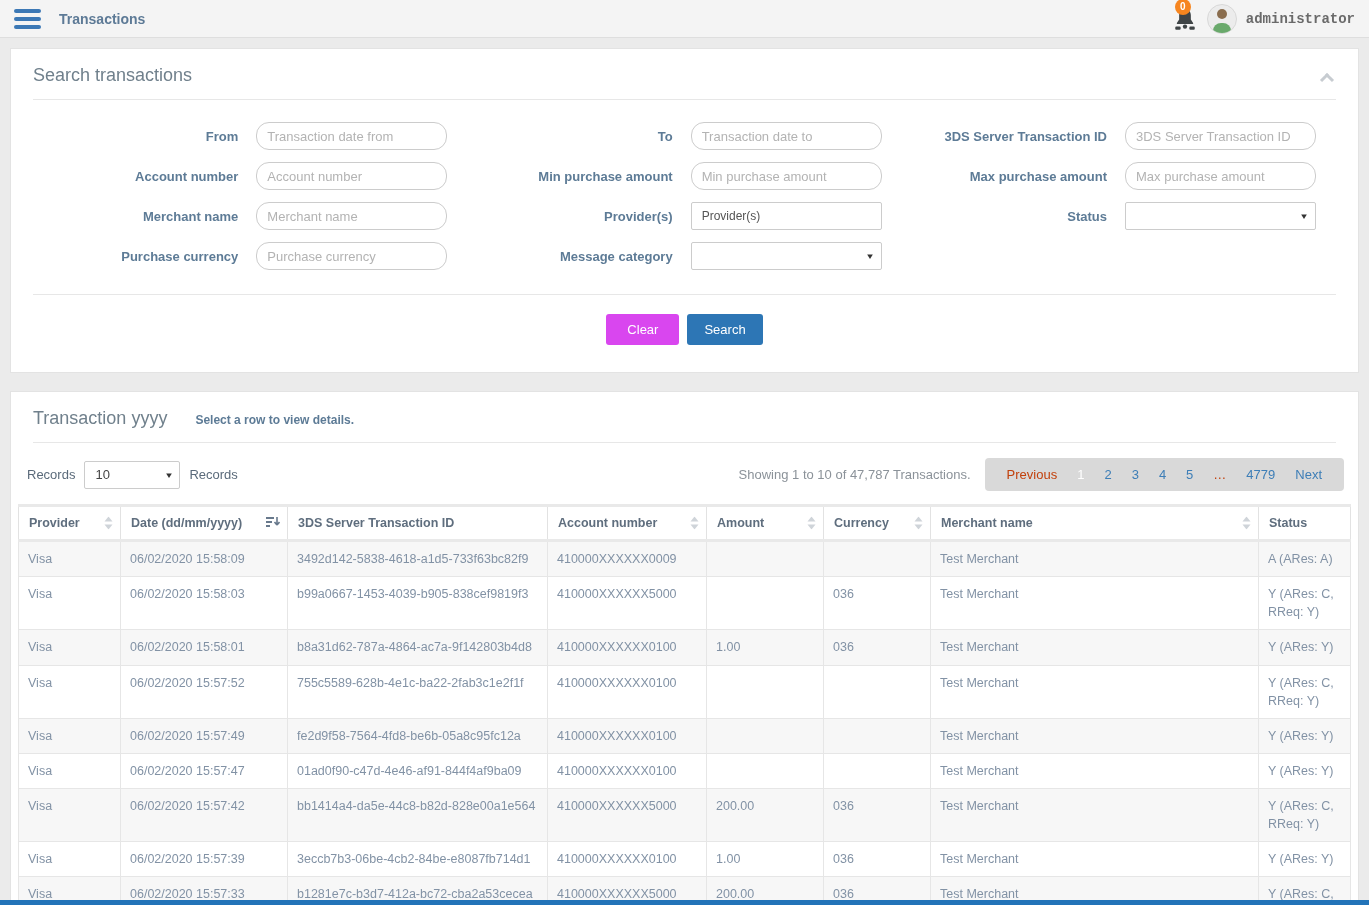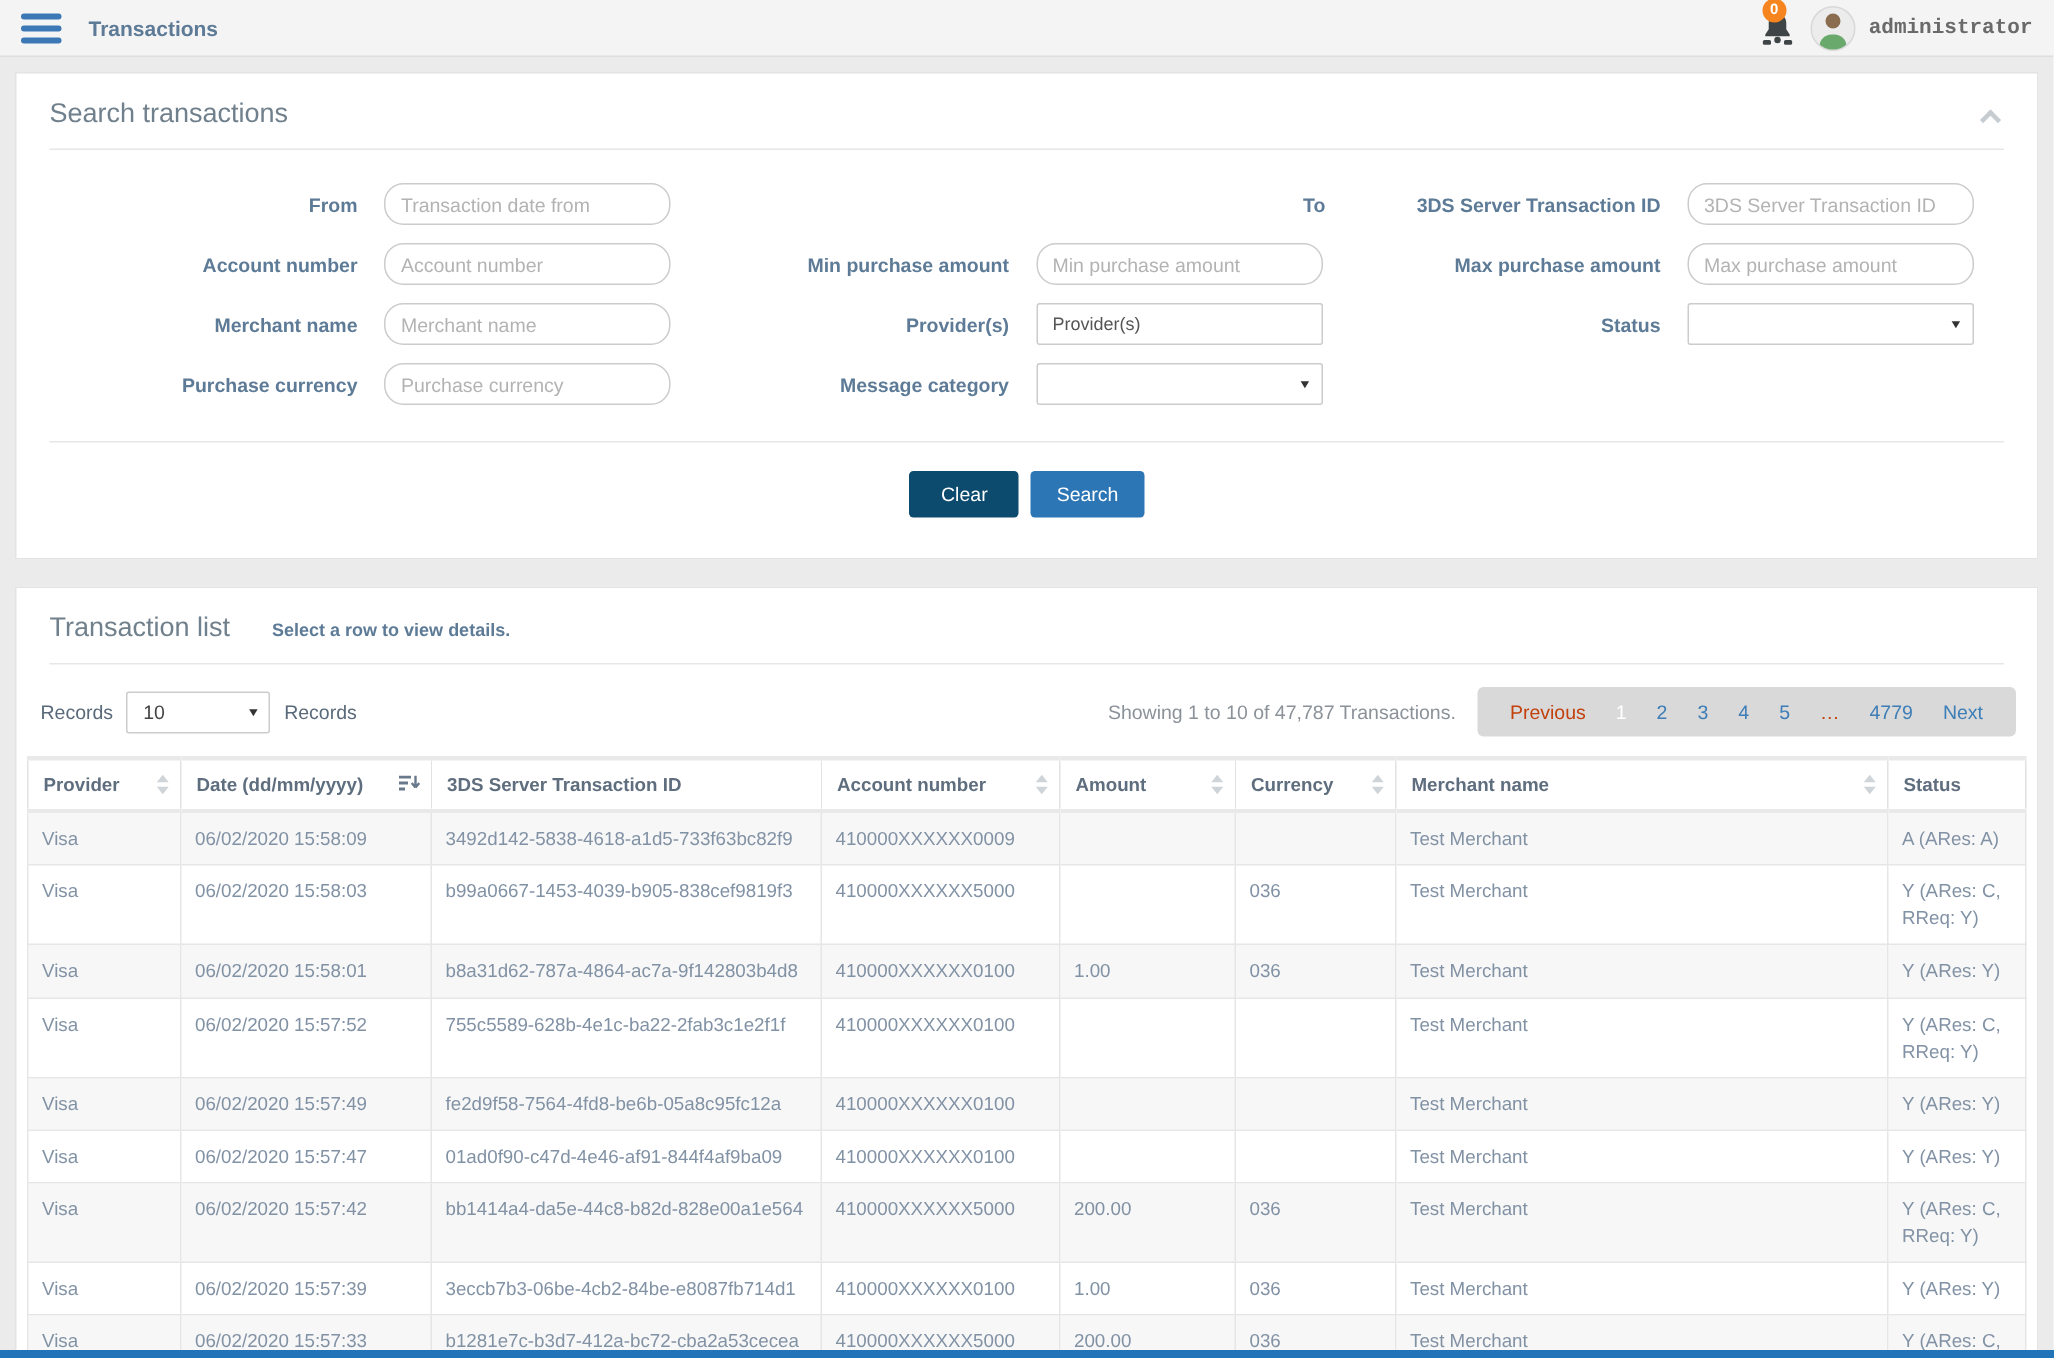--- a/index.html
+++ b/index.html
@@ -53,21 +53,21 @@
   .selectbox { position:relative; width:100%; }
   .selectbox select { width:100%; height:28px; border:1px solid #ccc; border-radius:2px;
         background:#fff; padding:0 20px 0 10px; font-size:13px; color:#444;
         appearance:none; -webkit-appearance:none; font-family:inherit; cursor:pointer; }
   .selectbox .caret { position:absolute; right:8px; top:50%; transform:translateY(-50%) scaleX(1.2);
         font-size:8px; color:#333; pointer-events:none; }
   .form-bottom-divider { border-bottom:1px solid #e7e7e7; margin:18px 22px 0; }
   .buttons-row { display:flex; justify-content:center; gap:8px; padding:19px 0 27px; }
   .btn { border:none; border-radius:3px; color:#fff; font-size:13px; padding:8px 17px;
          cursor:pointer; font-family:inherit; }
-  .btn-clear { background:#0c4a6e; padding:8px 21px; }
+  .btn-clear { background:#d946ef; padding:8px 21px; }
   .btn-search { background:#2d76b5; }
 
   
   .list-controls { display:flex; align-items:center; padding:15px 14px 13px 16px; }
   .display-group { display:flex; align-items:center; gap:9px; color:#5a6a7a; font-size:13px; }
   .display-group .selectbox { width:96px; }
   .right-group { margin-left:auto; display:flex; align-items:center; gap:14px; }
   .showing-text { color:#8b9299; font-size:13px; }
   .pagination { background:#d9d9d9; border-radius:4px; padding:9px 12px; display:flex;
                 align-items:center; font-size:13px; }
@@ -132,20 +132,21 @@
   <div class="collapse-chevron"></div>
   <div class="panel-divider"></div>
 
   <div class="form-grid">
       <div class="field">
         <label>From</label>
         <div class="ctl"><input class="text" type="text" placeholder="Transaction date from" style=""></div>
       </div>
       <div class="field">
         <label>To</label>
+        <div class="ctl"><input class="text" type="text" placeholder="Transaction date to" style=""></div>
       </div>
       <div class="field">
         <label>3DS Server Transaction ID</label>
         <div class="ctl"><input class="text" type="text" placeholder="3DS Server Transaction ID" style=""></div>
       </div>
       <div class="field">
         <label>Account number</label>
         <div class="ctl"><input class="text" type="text" placeholder="Account number" style=""></div>
       </div>
       <div class="field">
@@ -189,21 +190,21 @@
 
   <div class="form-bottom-divider"></div>
   <div class="buttons-row">
     <button class="btn btn-clear">Clear</button>
     <button class="btn btn-search">Search</button>
   </div>
 </div>
 
 <div class="panel list">
   <div class="panel-header">
-    <div class="panel-title">Transaction list</div>
+    <div class="panel-title">Transaction yyyy</div>
     <div class="panel-sub">Select a row to view details.</div>
   </div>
   <div class="panel-divider"></div>
 
   <div class="list-controls">
     <div class="display-group">
       <span>Records</span>
       <div class="selectbox">
         <select>
           <option>10</option>

